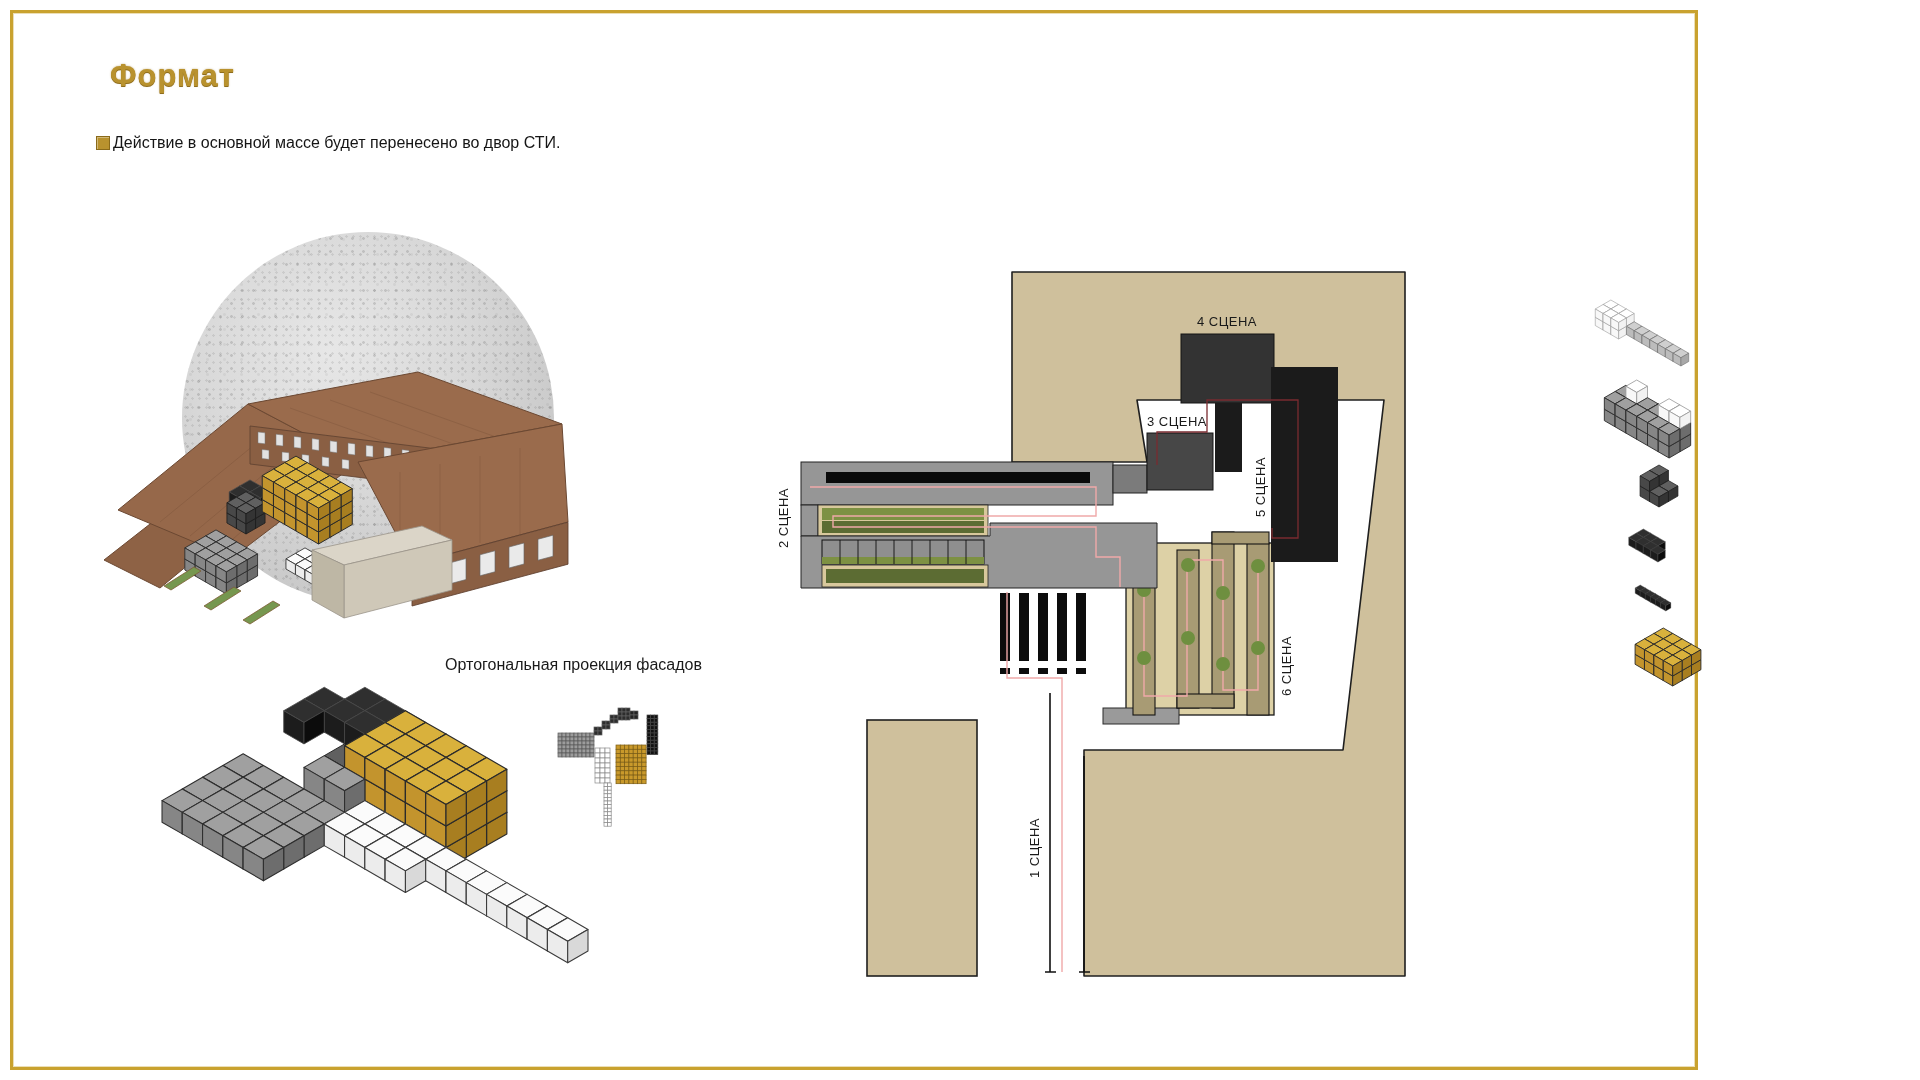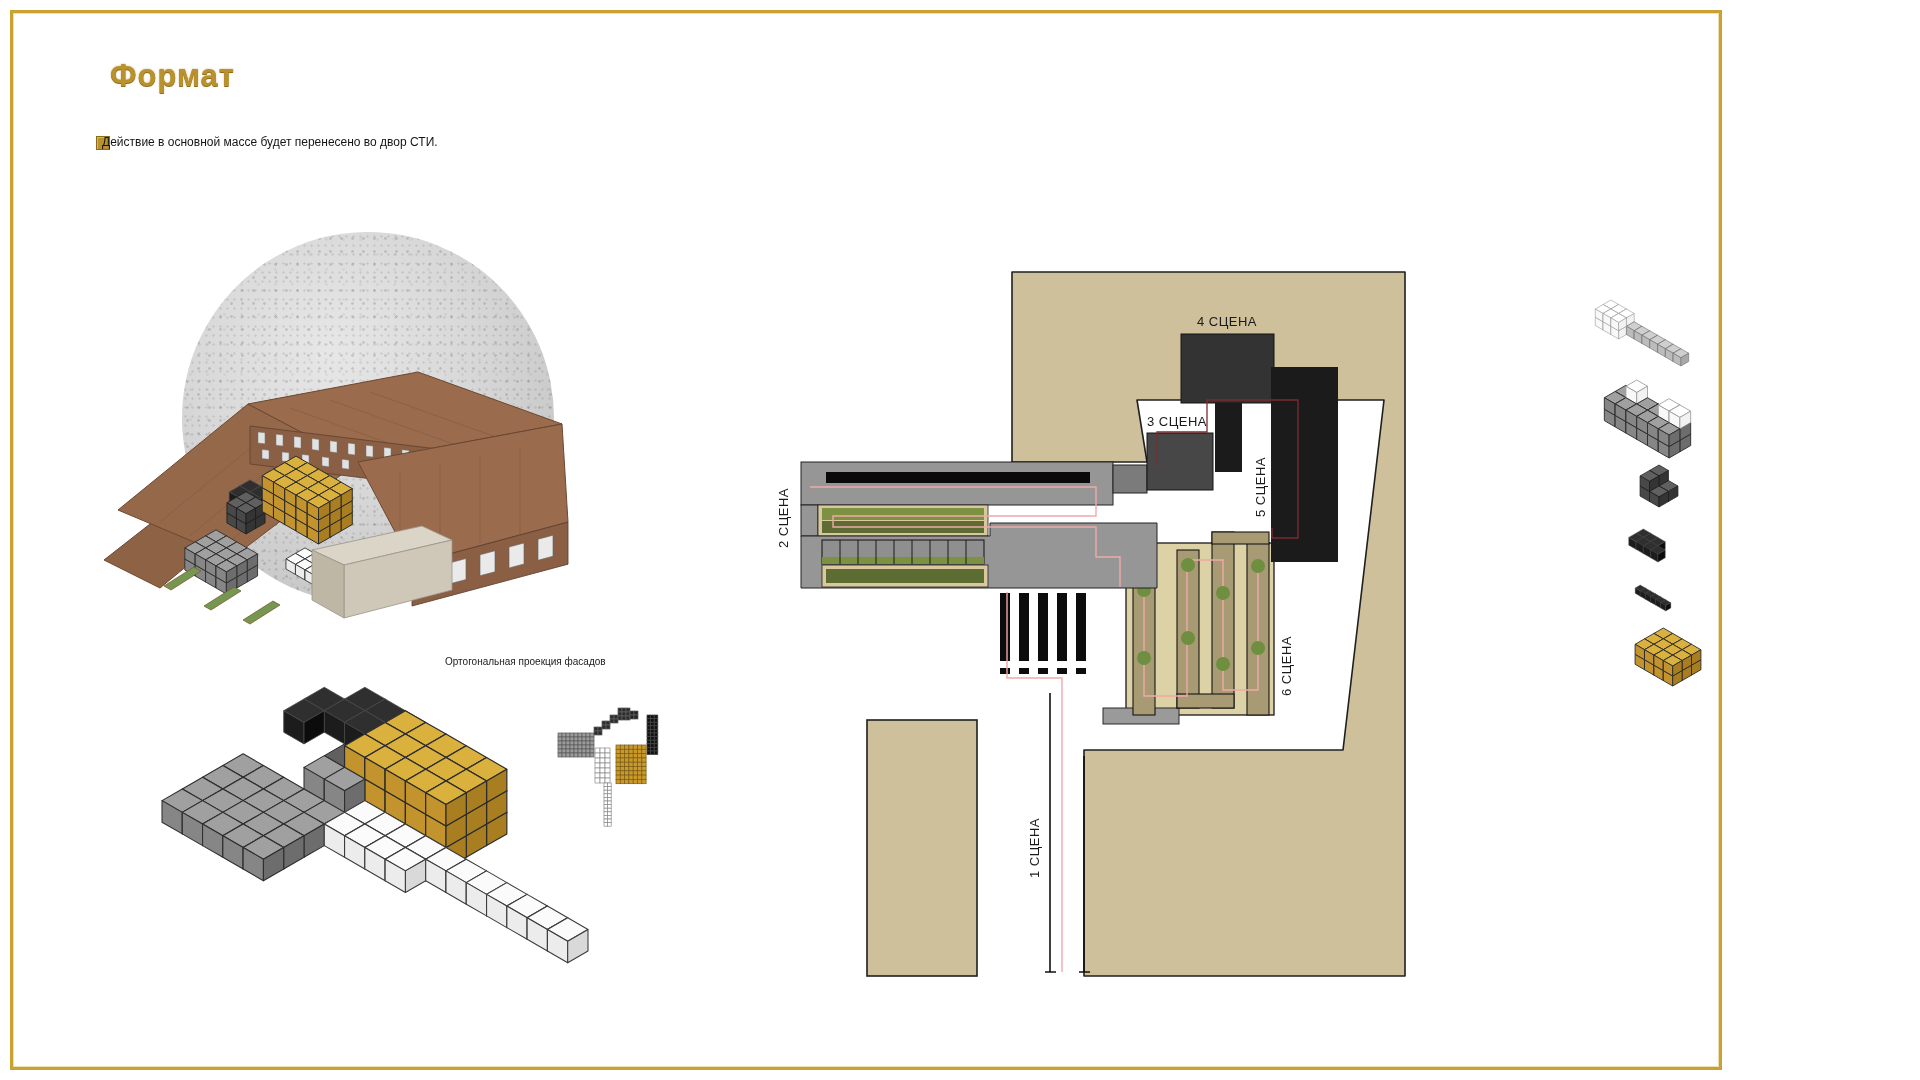--- a/index.html
+++ b/index.html
@@ -1,34 +1,34 @@
 <!DOCTYPE html>
 <html><head>
 <meta charset="utf-8">
 <style>
   html,body{margin:0;padding:0;background:#ffffff;}
   .slide{position:relative;width:1708px;height:1080px;background:#ffffff;overflow:hidden;
-         font-family:"Liberation Sans",sans-serif;color:#111;padding-left:24px;}
+         font-family:"Liberation Sans",sans-serif;color:#111;}
   .frame{position:absolute;inset:10px;border:3px solid #c9a22f;pointer-events:none;
          box-shadow:inset 0 0 0 1px rgba(201,162,47,.35);}
   .title{position:absolute;left:110px;top:58px;font-size:31px;font-weight:bold;letter-spacing:1px;
          color:#b9922e;text-shadow:0 1px 0 #8f6d1d,0 0 2px rgba(150,110,20,.55);}
   .bullet{position:absolute;left:96px;top:136px;width:12px;height:12px;background:#b9922e;
           border:1px solid #8a6a1a;box-shadow:inset 1px 1px 0 rgba(255,255,255,.35);}
-  .intro{position:absolute;left:102px;top:129px;width:1310px;font-size:12px;line-height:27px;color:#151515;}
+  .intro{position:absolute;left:113px;top:129px;width:1310px;font-size:16px;line-height:27px;color:#151515;}
   .intro div{white-space:nowrap;}
   .photo-circle{position:absolute;left:182px;top:232px;width:372px;height:372px;border-radius:50%;
       background:
         radial-gradient(rgba(40,40,40,.16) 1px, transparent 1.5px),
         radial-gradient(rgba(90,90,90,.14) 1px, transparent 1.3px),
         radial-gradient(rgba(120,120,120,.10) 1.3px, transparent 1.8px),
         radial-gradient(circle at 40% 32%, #e7e7e7 0%, #d8d8d8 42%, #cbcbcb 68%, #c0c0c0 100%);
       background-size:11px 13px,7px 9px,17px 15px,100% 100%;}
   .building-svg{position:absolute;left:100px;top:362px;width:480px;height:280px;}
-  .caption{position:absolute;left:445px;top:656px;font-size:10px;color:#1a1a1a;}
+  .caption{position:absolute;left:445px;top:656px;font-size:16px;color:#1a1a1a;}
   .facade-svg{position:absolute;left:550px;top:700px;width:140px;height:140px;}
   .iso-main{position:absolute;left:160px;top:675px;width:430px;height:300px;}
   .plan-svg{position:absolute;left:760px;top:260px;width:740px;height:720px;}
   .legend-fig{position:absolute;}
   svg text{font-family:"Liberation Sans",sans-serif;}
 </style>
 </head>
 <body>
 
 <div class="slide">

